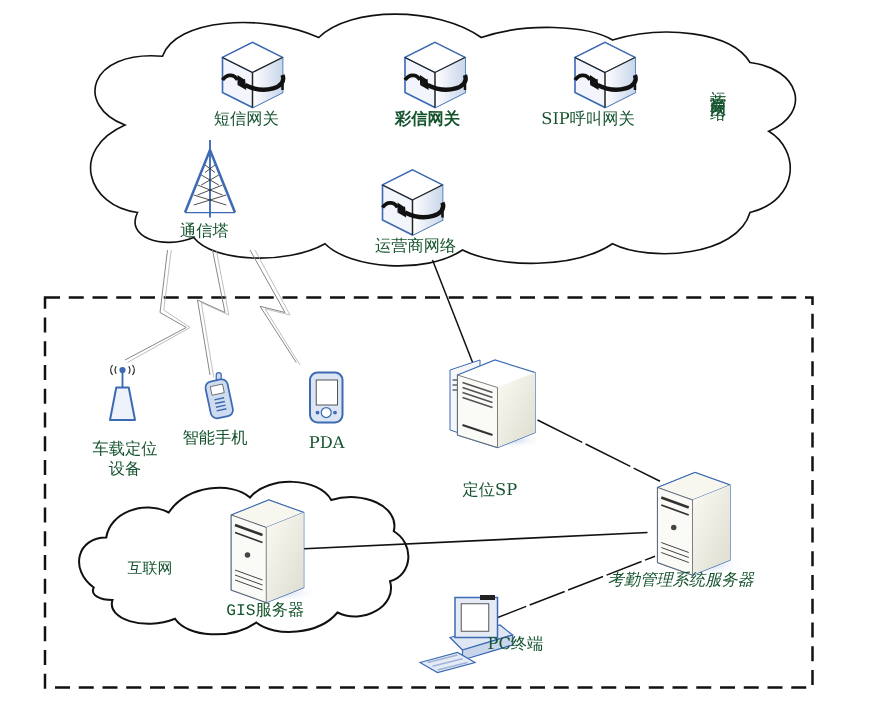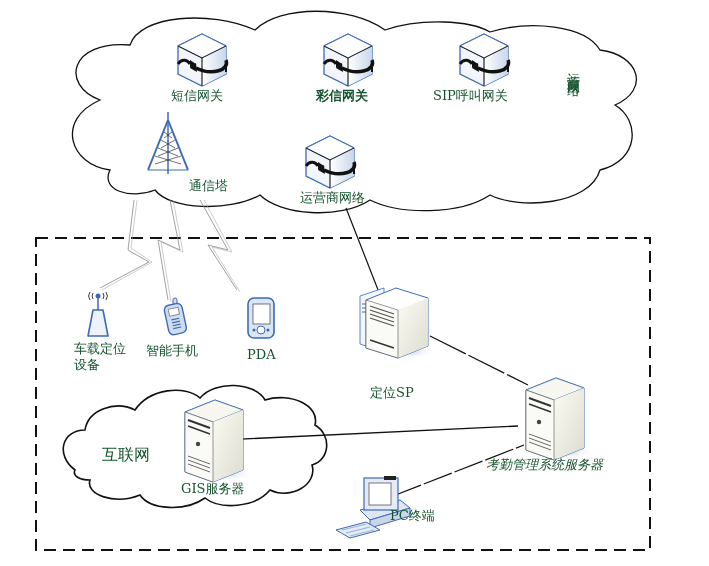--- a/index.html
+++ b/index.html
@@ -1,21 +1,21 @@
 <!DOCTYPE html>
 <html><head>
 <meta charset="utf-8">
 <style>
   html, body { margin: 0; padding: 0; background: #ffffff; }
   body { width: 709px; height: 566px; position: relative; overflow: hidden;
          font-family: "DejaVu Serif", "Liberation Serif", serif; }
   #diagram { position: absolute; left: 0; top: 0; width: 709px; height: 566px; }
   .lbl { position: absolute; font-size: 13px; color: #14532d; white-space: nowrap; line-height: 15px;
          font-family: "DejaVu Serif", "Liberation Serif", serif; }
-  .lbl.two { white-space: normal; width: 52px; text-align: left; line-height: 16px; }
+  .lbl.two { white-space: normal; width: 52px; text-align: center; line-height: 16px; margin-top: 11px; }
 </style>
 </head>
 <body>
 
 <svg id="diagram" viewBox="0 0 709 566" xmlns="http://www.w3.org/2000/svg">
   <defs>
     <linearGradient id="cubeSide" x1="0" y1="0" x2="1" y2="0">
       <stop offset="0" stop-color="#ffffff"></stop>
       <stop offset="1" stop-color="#c9d6ea"></stop>
     </linearGradient>
@@ -136,21 +136,21 @@
   </g>
 </svg>
 
 <div class="lbl" style="left:566px;top:62px;font-size:13px;">
   <span class="vert" style="writing-mode:vertical-rl;letter-spacing:3px;display:inline-block;">运营商网络</span>
 </div>
 <div class="lbl" style="left:171px;top:88px;">短信网关</div>
 <div class="lbl" style="left:316px;top:88px;font-weight:bold;">彩信网关</div>
 <div class="lbl" style="left:433px;top:88px;">SIP呼叫网关</div>
 <div class="lbl" style="left:300px;top:190px;">运营商网络</div>
-<div class="lbl" style="left:144px;top:178px;margin-left:45px;">通信塔</div>
+<div class="lbl" style="left:144px;top:178px;">通信塔</div>
 <div class="lbl two" style="left:74px;top:341px;">车载定位设备</div>
 <div class="lbl" style="left:146px;top:343px;">智能手机</div>
 <div class="lbl" style="left:247px;top:347px;">PDA</div>
 <div class="lbl" style="left:370px;top:361px;margin-top:24px;">定位SP</div>
 <div class="lbl" style="left:486px;top:457px;font-style:italic;">考勤管理系统服务器</div>
-<div class="lbl" style="left:102px;top:447px;font-size:16px;">互联网</div>
-<div class="lbl" style="left:181px;top:481px;">GIS服务器</div>
+<div class="lbl" style="left:102px;top:447px;font-size:12px;">互联网</div>
+<div class="lbl" style="left:181px;top:481px;font-family:Liberation Mono, monospace;">GIS服务器</div>
 <div class="lbl" style="left:390px;top:508px;">PC终端</div>
 
 </body></html>

